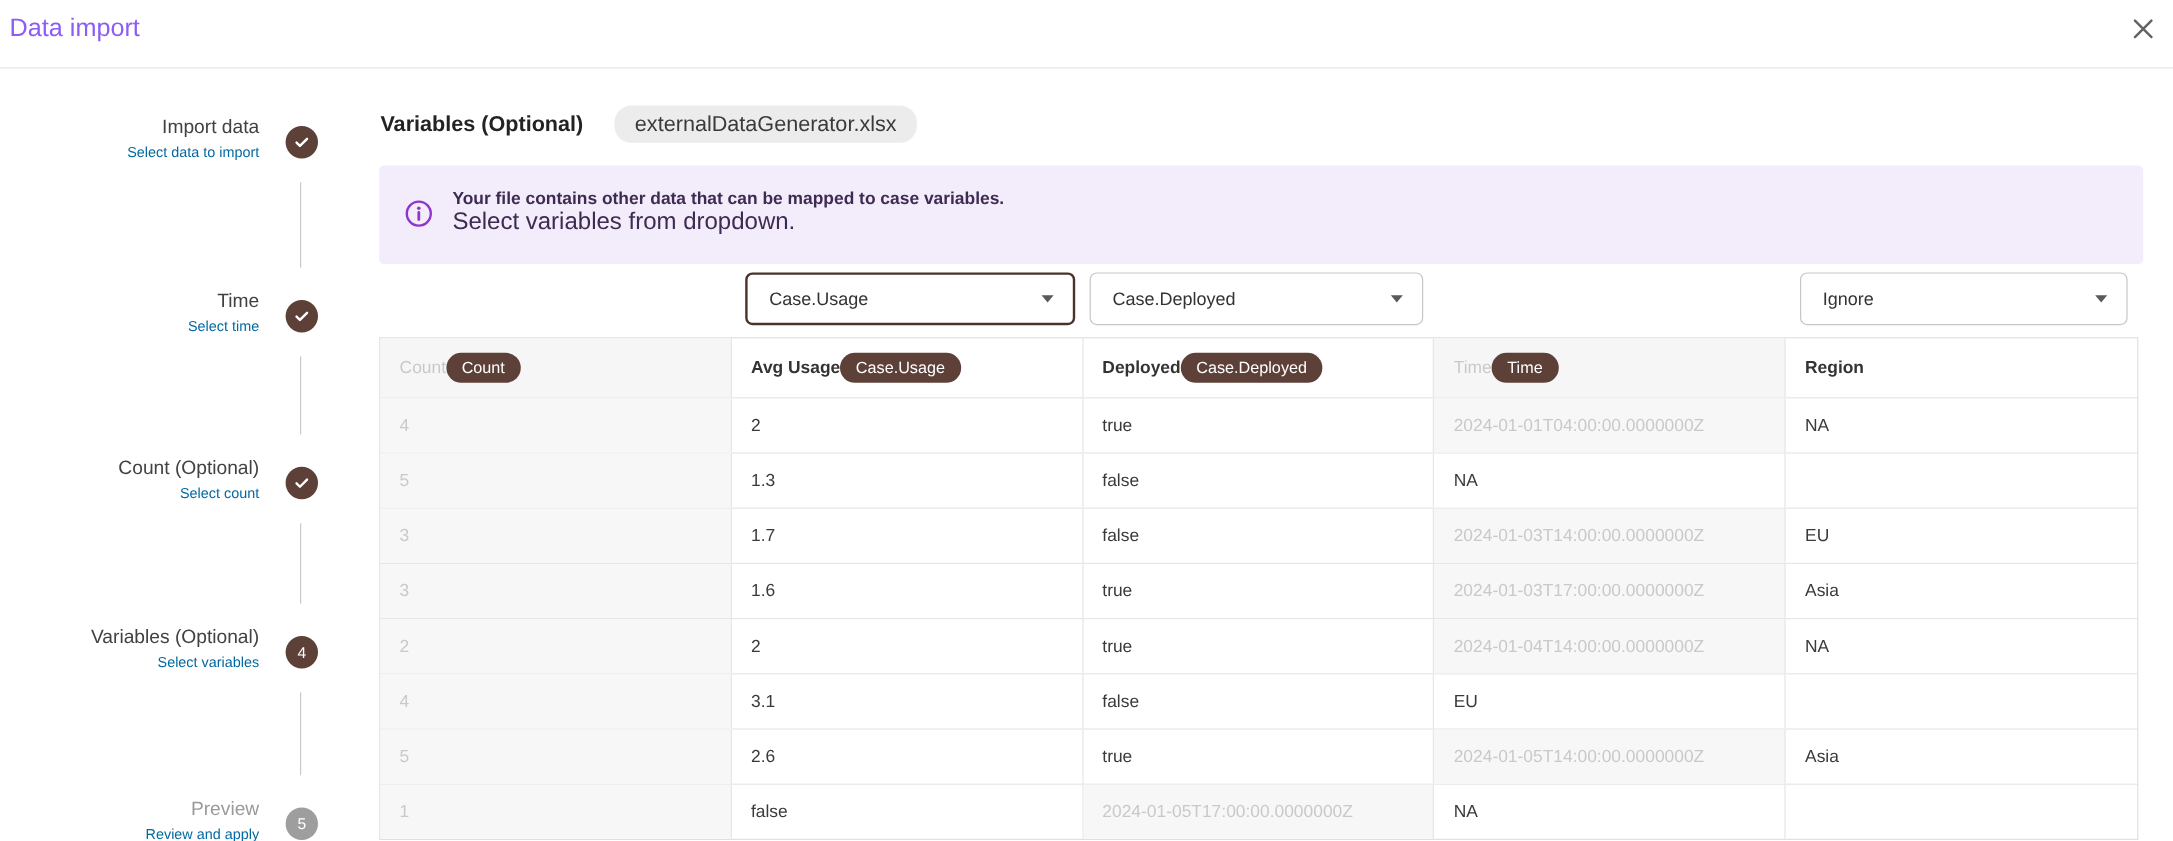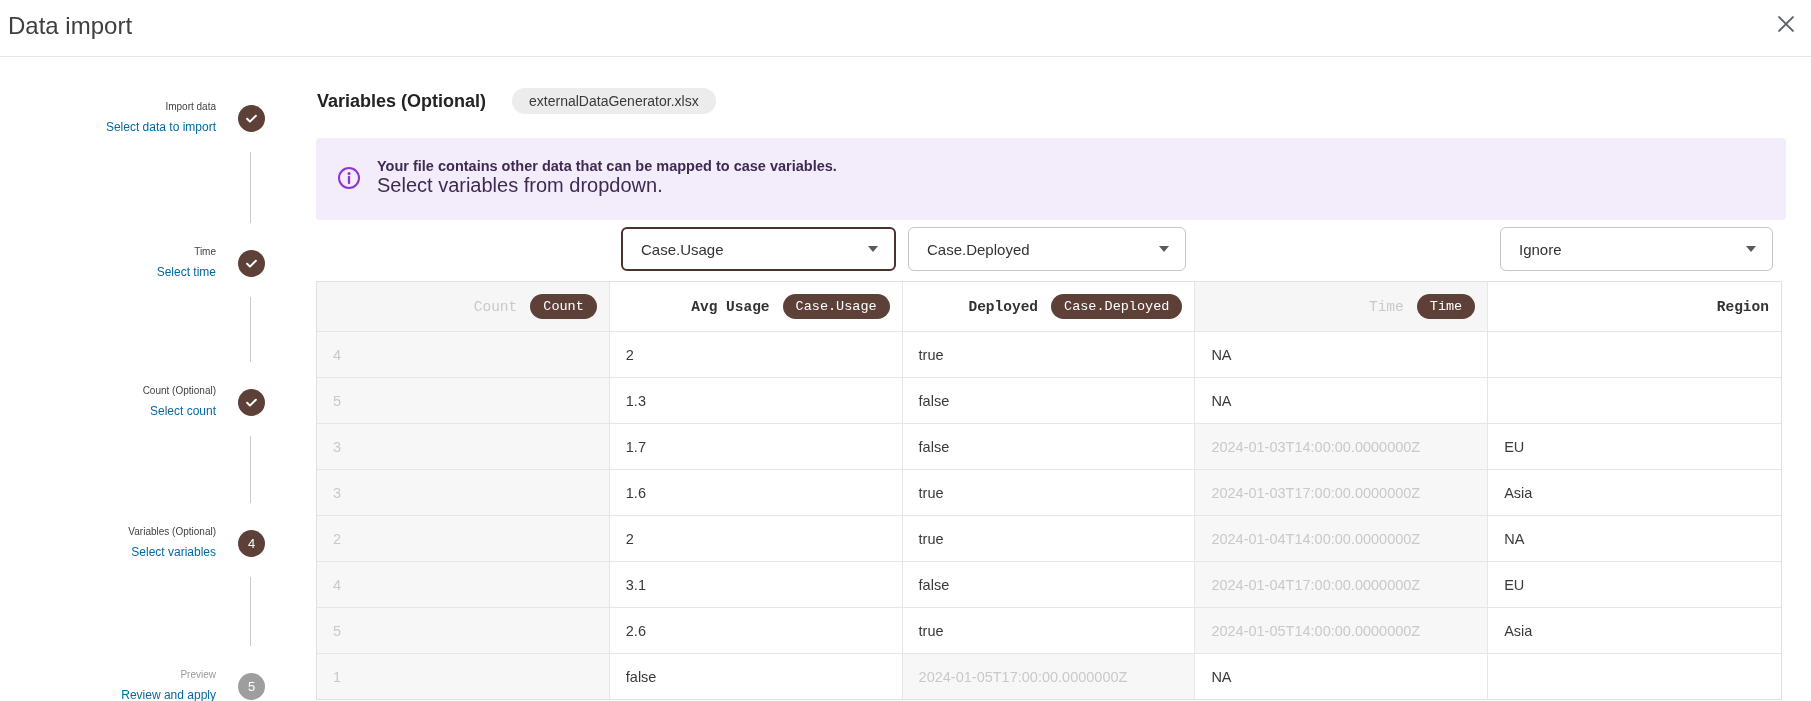--- a/index.html
+++ b/index.html
@@ -2,57 +2,57 @@
 <html><head>
 <meta charset="utf-8">
 <style>
   html,body{margin:0;padding:0;overflow:hidden;}
   body{
     width:1811px;height:701px;position:relative;background:#fff;
     font-family:"Liberation Sans",sans-serif;color:#333;
   }
   
   .titlebar{position:absolute;left:0;top:0;width:1811px;height:56px;border-bottom:1px solid #e7e7e7;background:#fff;}
-  .dialog-title{position:absolute;left:8px;top:12px;font-size:24px;color:#404040;}
+  .dialog-title{position:absolute;left:8px;top:12px;font-size:21px;color:#8b5cf6;}
   .close-btn{position:absolute;right:12px;top:11px;width:26px;height:26px;cursor:pointer;display:flex;align-items:center;justify-content:center;}
   
   .step{position:absolute;left:0;width:265px;display:flex;justify-content:flex-end;align-items:flex-start;cursor:pointer;}
   .step-text{text-align:right;margin-right:22px;}
-  .step-title{font-size:10px;line-height:19px;color:#424242;}
+  .step-title{font-size:16px;line-height:19px;color:#424242;}
   .step-title.gray{color:#9a9a9a;}
   .step-sub{font-size:12px;line-height:15px;color:#0369a1;margin-top:4px;}
   .step-circle{flex:none;width:27px;height:27px;border-radius:50%;margin-top:8px;
     display:flex;align-items:center;justify-content:center;background:#5d4037;}
   .step-circle.gray{background:#9e9e9e;}
   .step-num{color:#fff;font-size:13px;}
   .conn{position:absolute;left:250px;width:1px;background:#c9c9c9;}
   
   .heading-row{position:absolute;left:317px;top:88px;display:flex;align-items:center;gap:26px;}
   .page-heading{font-size:18px;font-weight:700;color:#232323;}
-  .file-chip{background:#ececec;border-radius:14px;padding:5px 17px;font-size:14px;color:#3a3a3a;white-space:nowrap;}
+  .file-chip{background:#ececec;border-radius:14px;padding:5px 17px;font-size:18px;color:#3a3a3a;white-space:nowrap;}
   
   .banner{position:absolute;left:316px;top:138px;width:1470px;height:82px;background:#f3ecfa;border-radius:4px;}
   .banner-icon{position:absolute;left:21px;top:28px;width:24px;height:24px;}
   .banner-text{position:absolute;left:61px;top:19px;}
   .banner-line1{font-weight:700;font-size:14.5px;color:#3d2b52;line-height:19px;}
   .banner-line2{font-size:20px;color:#3d2b52;line-height:19px;}
   
   .dropdown{position:absolute;top:227px;height:44px;background:#fff;border-radius:6px;
     display:flex;align-items:center;justify-content:space-between;
     padding:0 16px 0 18px;box-sizing:border-box;font-size:15px;color:#333;cursor:pointer;}
   .dd-1{left:621px;width:275px;border:2px solid #4a332b;}
   .dd-2{left:908px;width:278px;border:1px solid #c6c6c6;}
   .dd-3{left:1500px;width:273px;border:1px solid #c6c6c6;gap:26px;}
   .caret{width:0;height:0;border-left:5.5px solid transparent;border-right:5.5px solid transparent;border-top:6.5px solid #5a5a5a;}
   
   .preview-table{position:absolute;left:316px;top:281px;width:1466px;border:1px solid #e0e0e0;box-sizing:border-box;background:#fff;}
   .thead{display:grid;grid-template-columns:repeat(5,1fr);height:49px;}
-  .th{display:flex;align-items:center;justify-content:flex-end;gap:13px;
+  .th{display:flex;align-items:center;justify-content:flex-start;gap:0;
     padding:0 12px 0 16px;border-right:1px solid #e6e6e6;box-sizing:border-box;
-    font-size:14.5px;font-weight:700;color:#333;overflow:hidden;font-family:Liberation Mono, monospace;}
+    font-size:14.5px;font-weight:700;color:#333;overflow:hidden;}
   .th.muted{color:#c9c9c9;background:#f6f6f6;font-weight:400;}
   .th:nth-child(5){border-right:none;}
   .map-badge{background:#5d4037;color:#fff;font-size:13.5px;font-weight:400;padding:5px 13px;border-radius:15px;white-space:nowrap;flex:none;}
   .trow{display:grid;grid-template-columns:repeat(5,1fr);height:45px;border-top:1px solid #e6e6e6;}
   .td{display:flex;align-items:center;padding:0 16px;font-size:14.5px;color:#3a3a3a;
     border-right:1px solid #e6e6e6;box-sizing:border-box;overflow:hidden;white-space:nowrap;}
   .td.muted{color:#c9c9c9;background:#f7f7f7;}
   .td:nth-child(5){border-right:none;}
 </style>
 </head>
@@ -177,20 +177,21 @@
       </div>
       <div class="th">
         <span>Region</span>
       </div>
     </div>
   <div class="tbody">
       <div class="trow">
         <div class="td muted">4</div>
         <div class="td">2</div>
         <div class="td">true</div>
+        <div class="td muted">2024-01-01T04:00:00.0000000Z</div>
         <div class="td">NA</div>
       </div>
       <div class="trow">
         <div class="td muted">5</div>
         <div class="td">1.3</div>
         <div class="td">false</div>
         <div class="td">NA</div>
       </div>
       <div class="trow">
         <div class="td muted">3</div>
@@ -210,21 +211,20 @@
         <div class="td muted">2</div>
         <div class="td">2</div>
         <div class="td">true</div>
         <div class="td muted">2024-01-04T14:00:00.0000000Z</div>
         <div class="td">NA</div>
       </div>
       <div class="trow">
         <div class="td muted">4</div>
         <div class="td">3.1</div>
         <div class="td">false</div>
-        <div class="td muted">2024-01-04T17:00:00.0000000Z</div>
         <div class="td">EU</div>
       </div>
       <div class="trow">
         <div class="td muted">5</div>
         <div class="td">2.6</div>
         <div class="td">true</div>
         <div class="td muted">2024-01-05T14:00:00.0000000Z</div>
         <div class="td">Asia</div>
       </div>
       <div class="trow">

